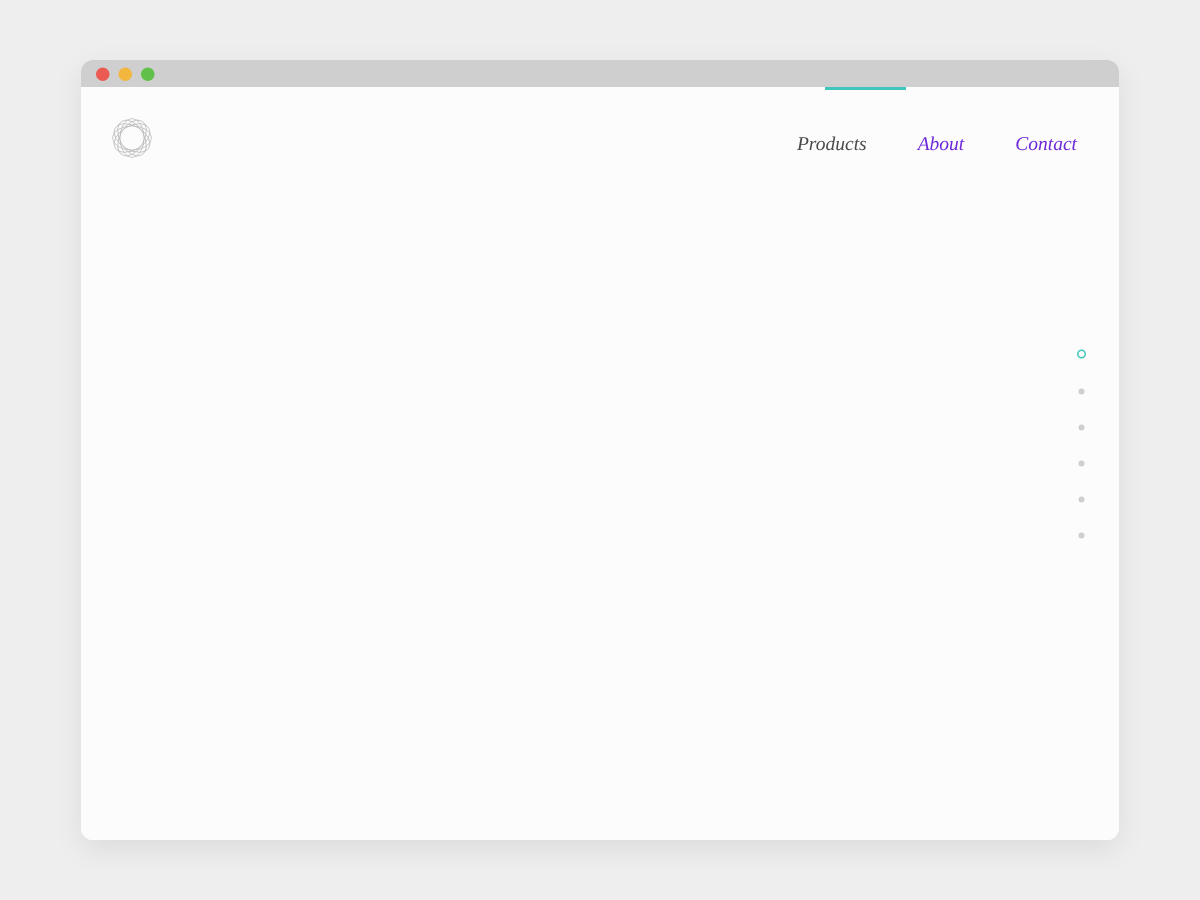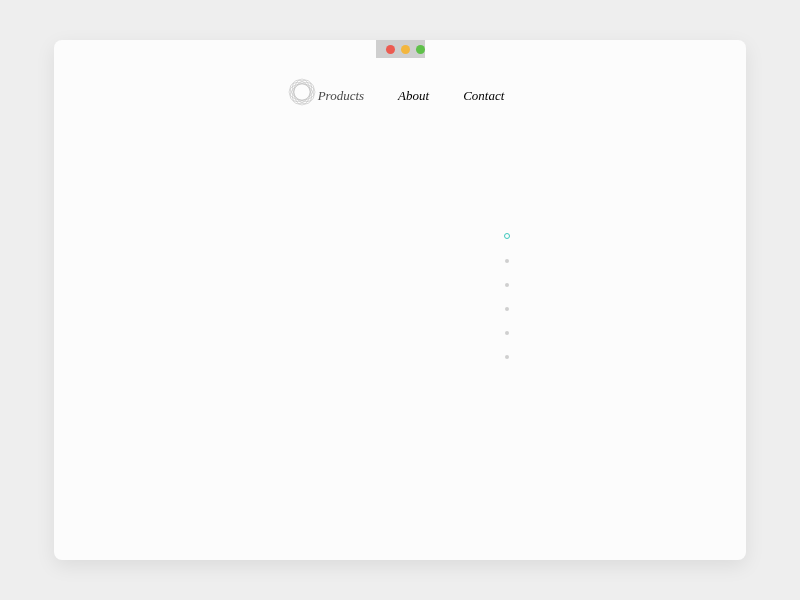--- a/index.html
+++ b/index.html
@@ -14,21 +14,20 @@
     }
     .window {
       width: 692px;
       height: 520px;
       background: #fcfcfc;
       border-radius: 8px;
       box-shadow: 0 6px 20px rgba(0,0,0,0.08);
       overflow: hidden;
       display: flex;
       flex-direction: column;
-      align-items: center;
     }
     .title-bar {
       height: 18px;
       background: #cfcfcf;
       display: flex;
       align-items: center;
       padding-left: 10px;
       gap: 6px;
       flex-shrink: 0;
     }
@@ -61,21 +60,21 @@
     }
     .nav {
       display: flex;
       align-items: center;
       gap: 34px;
       padding-top: 8px;
     }
     .nav-item {
       font-style: italic;
       font-size: 13px;
-      color: #000000;
+      color: #6d28d9;
       cursor: pointer;
       position: relative;
       font-family: Georgia, serif;
     }
     .nav-item.active {
       color: #4a4a4a;
     }
     .accent-bar {
       position: absolute;
       top: 0;

